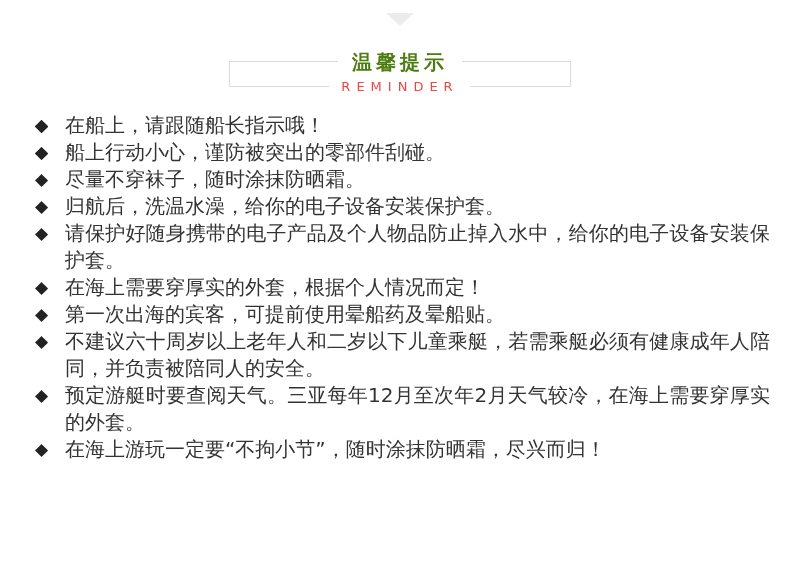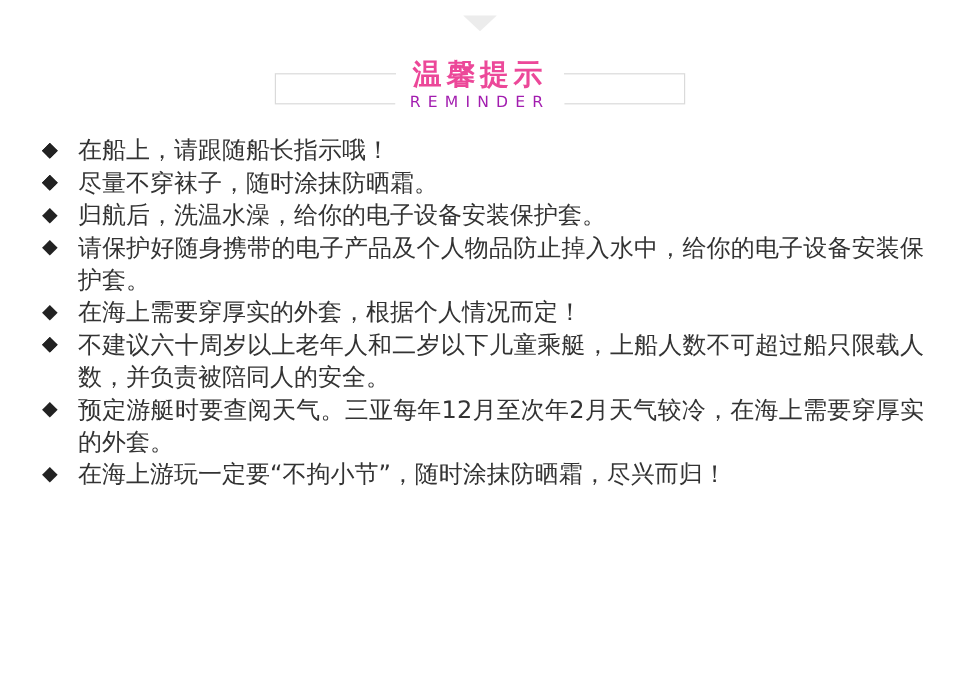--- a/index.html
+++ b/index.html
@@ -37,38 +37,38 @@
     border: 1px solid #dadada;
   }
   .header-title {
     position: absolute;
     top: 0;
     left: 50%;
     transform: translate(-50%, -50%);
     background: #ffffff;
     padding: 0 14px;
     white-space: nowrap;
-    font-size: 24px;
+    font-size: 20px;
     font-weight: bold;
     letter-spacing: 4px;
     line-height: 1;
-    color: #ec4899;
+    color: #4d7c0f;
   }
   .header-subtitle {
     position: absolute;
     top: 24px;
     left: 50%;
     transform: translate(-50%, -50%);
     background: #ffffff;
     padding: 0 12px;
     white-space: nowrap;
     font-size: 13px;
     letter-spacing: 6px;
     line-height: 1;
-    color: #a21caf;
+    color: #ef4444;
   }
   .tips-list {
     position: absolute;
     top: 112px;
     left: 35px;
     width: 735px;
     margin: 0;
     padding: 0;
     list-style: none;
   }
@@ -100,24 +100,24 @@
   <div class="header-box">
     <span class="header-title">温馨提示</span>
     <span class="header-subtitle">REMINDER</span>
   </div>
 
   <ul class="tips-list">
       <li class="tip"><span class="bullet">◆</span></li>
       <li class="tip"><span class="bullet">◆</span></li>
       <li class="tip"><span class="bullet">◆</span><span class="tip-text">在船上，请跟随船长指示哦！</span></li>
       <li class="tip"><span class="bullet">◆</span></li>
-      <li class="tip"><span class="bullet">◆</span></li>
+      <li class="tip"><span class="bullet">◆</span><span class="tip-text">船上行动小心，谨防被突出的零部件刮碰。</span></li>
       <li class="tip"><span class="bullet">◆</span><span class="tip-text">尽量不穿袜子，随时涂抹防晒霜。</span></li>
       <li class="tip"><span class="bullet">◆</span><span class="tip-text">归航后，洗温水澡，给你的电子设备安装保护套。</span></li>
       <li class="tip"><span class="bullet">◆</span><span class="tip-text">请保护好随身携带的电子产品及个人物品防止掉入水中，给你的电子设备安装保护套。</span></li>
       <li class="tip"><span class="bullet">◆</span><span class="tip-text">在海上需要穿厚实的外套，根据个人情况而定！</span></li>
-      <li class="tip"><span class="bullet">◆</span></li>
-      <li class="tip"><span class="bullet">◆</span><span class="tip-text">不建议六十周岁以上老年人和二岁以下儿童乘艇，上船人数不可超过船只限载人数，并负责被陪同人的安全。</span></li>
+      <li class="tip"><span class="bullet">◆</span><span class="tip-text">第一次出海的宾客，可提前使用晕船药及晕船贴。</span></li>
+      <li class="tip"><span class="bullet">◆</span><span class="tip-text">不建议六十周岁以上老年人和二岁以下儿童乘艇，若需乘艇必须有健康成年人陪同，并负责被陪同人的安全。</span></li>
       <li class="tip"><span class="bullet">◆</span><span class="tip-text">预定游艇时要查阅天气。三亚每年12月至次年2月天气较冷，在海上需要穿厚实的外套。</span></li>
       <li class="tip"><span class="bullet">◆</span><span class="tip-text">在海上游玩一定要“不拘小节”，随时涂抹防晒霜，尽兴而归！</span></li>
     </ul>
 
 </div>
 
 </body></html>

